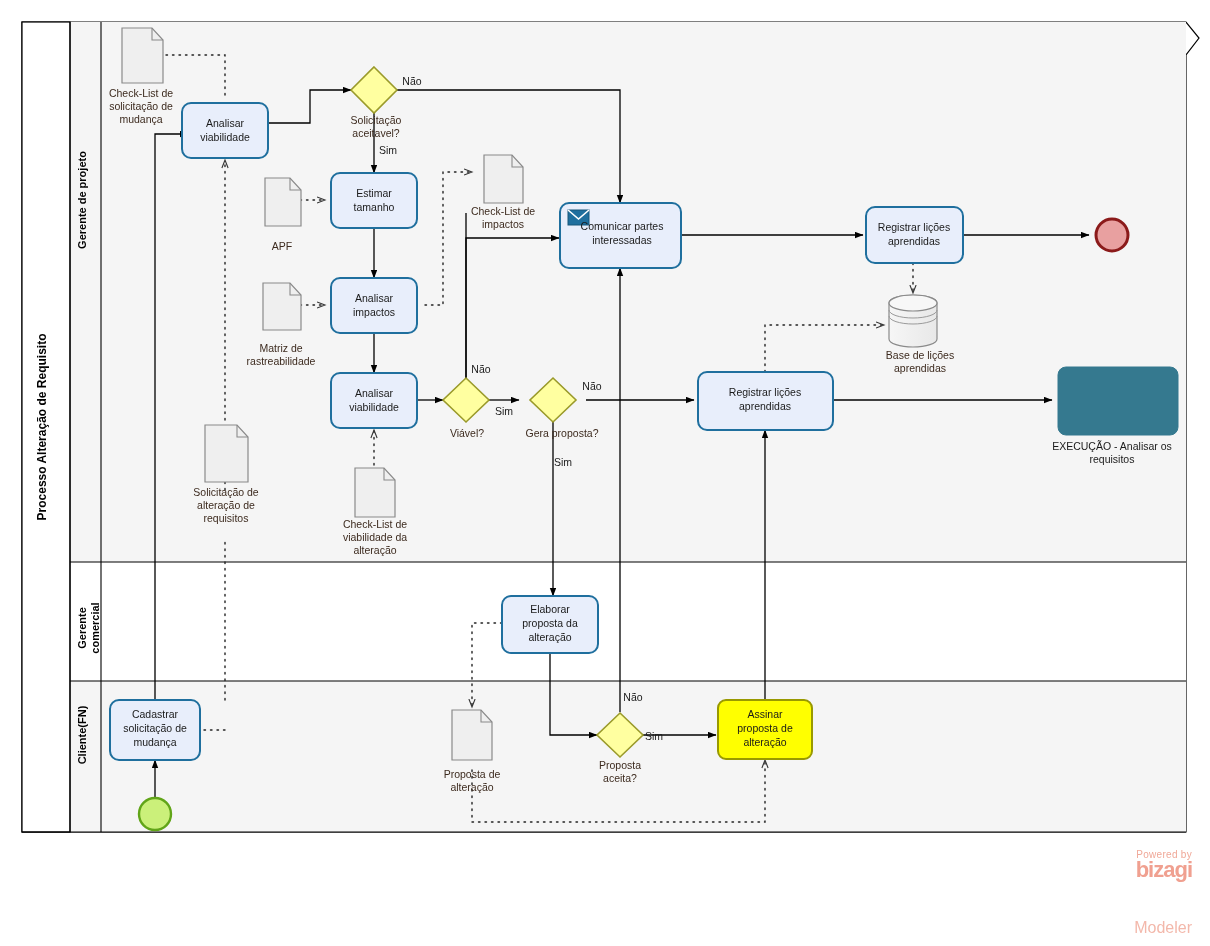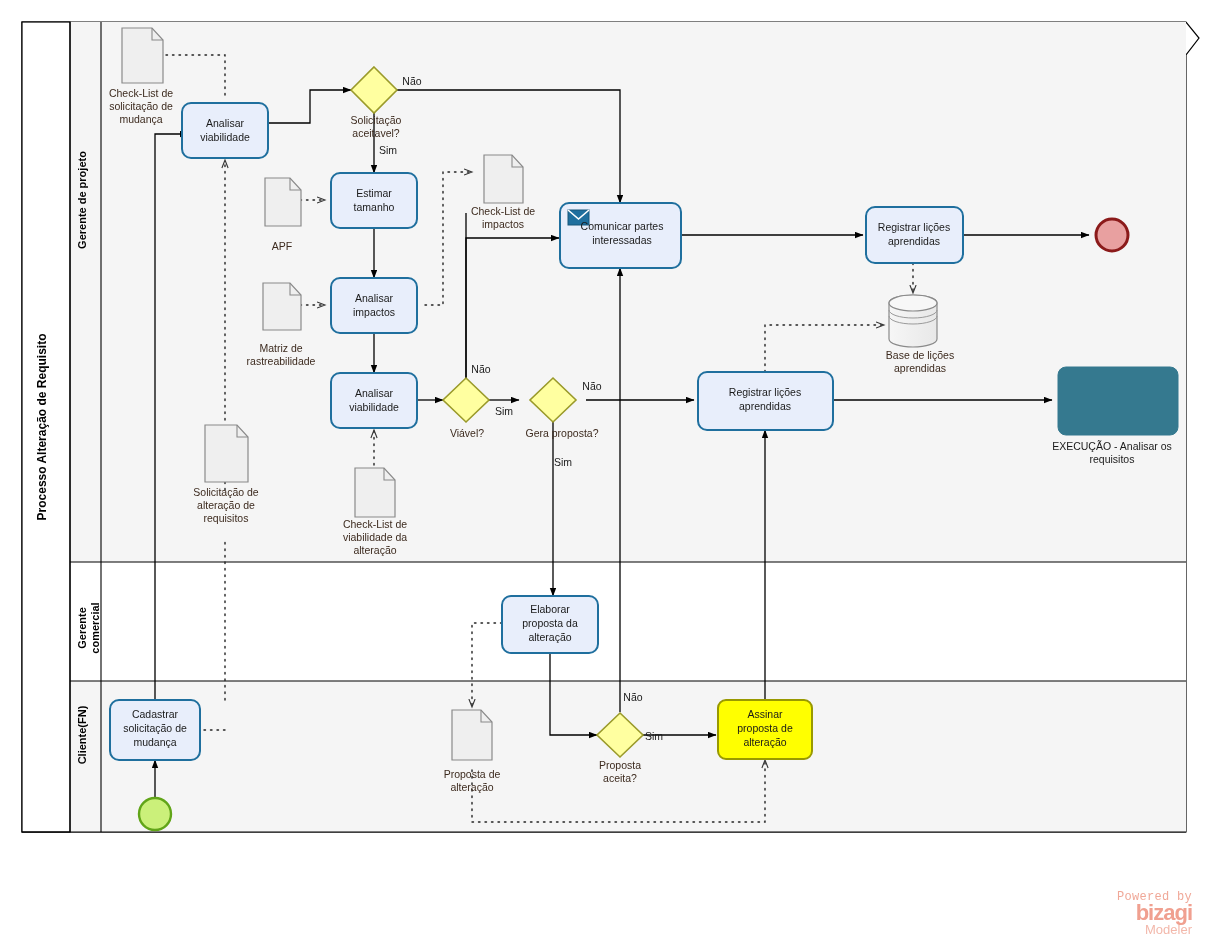--- a/index.html
+++ b/index.html
@@ -14,23 +14,23 @@
   .poollbl{font-size:12px;font-weight:bold;fill:#000;text-anchor:middle;}
   .exeLbl{font-size:10.5px;fill:#1a1a1a;text-anchor:middle;}
   .task{fill:#e8eefb;stroke:#1f6f9e;stroke-width:2;}
   .taskYellow{fill:#ffff00;stroke:#999900;stroke-width:2;}
   .gw{fill:#ffffa0;stroke:#9a9a2a;stroke-width:1.6;}
   .doc{fill:#efefef;stroke:#8a8a8a;stroke-width:1.2;}
   .flowline{stroke:#000;stroke-width:1.3;fill:none;}
   .assoc{stroke:#222;stroke-width:1.4;fill:none;stroke-dasharray:1.5 5;stroke-linecap:round;}
   .poolline{stroke:#000;stroke-width:1.1;fill:none;}
   .bizagi{position:absolute;right:18px;bottom:10px;text-align:right;line-height:1;}
-  .bz-pw{font-size:12px;color:#f0a898;font-family:Liberation Mono, monospace;letter-spacing:.3px;}
+  .bz-pw{font-size:10px;color:#f0a898;font-family:Liberation Sans, sans-serif;letter-spacing:.3px;}
   .bz-main{font-size:22px;color:#f0a090;font-family:"Liberation Sans",sans-serif;font-weight:bold;letter-spacing:-1px;line-height:.9;}
-  .bz-sub{font-size:13px;color:#f3b8ab;font-family:"Liberation Sans",sans-serif;}
+  .bz-sub{font-size:16px;color:#f3b8ab;font-family:"Liberation Sans",sans-serif;margin-top:40px;}
 </style>
 </head>
 <body>
 
 <div id="canvas">
 
 <svg width="1210" height="946" viewBox="0 0 1210 946" xmlns="http://www.w3.org/2000/svg">
   <defs>
     <marker id="arr" markerWidth="9" markerHeight="9" refX="8" refY="3.2" orient="auto" markerUnits="userSpaceOnUse">
       <path d="M0,0 L8.5,3.2 L0,6.4 Z" fill="#000"></path>

